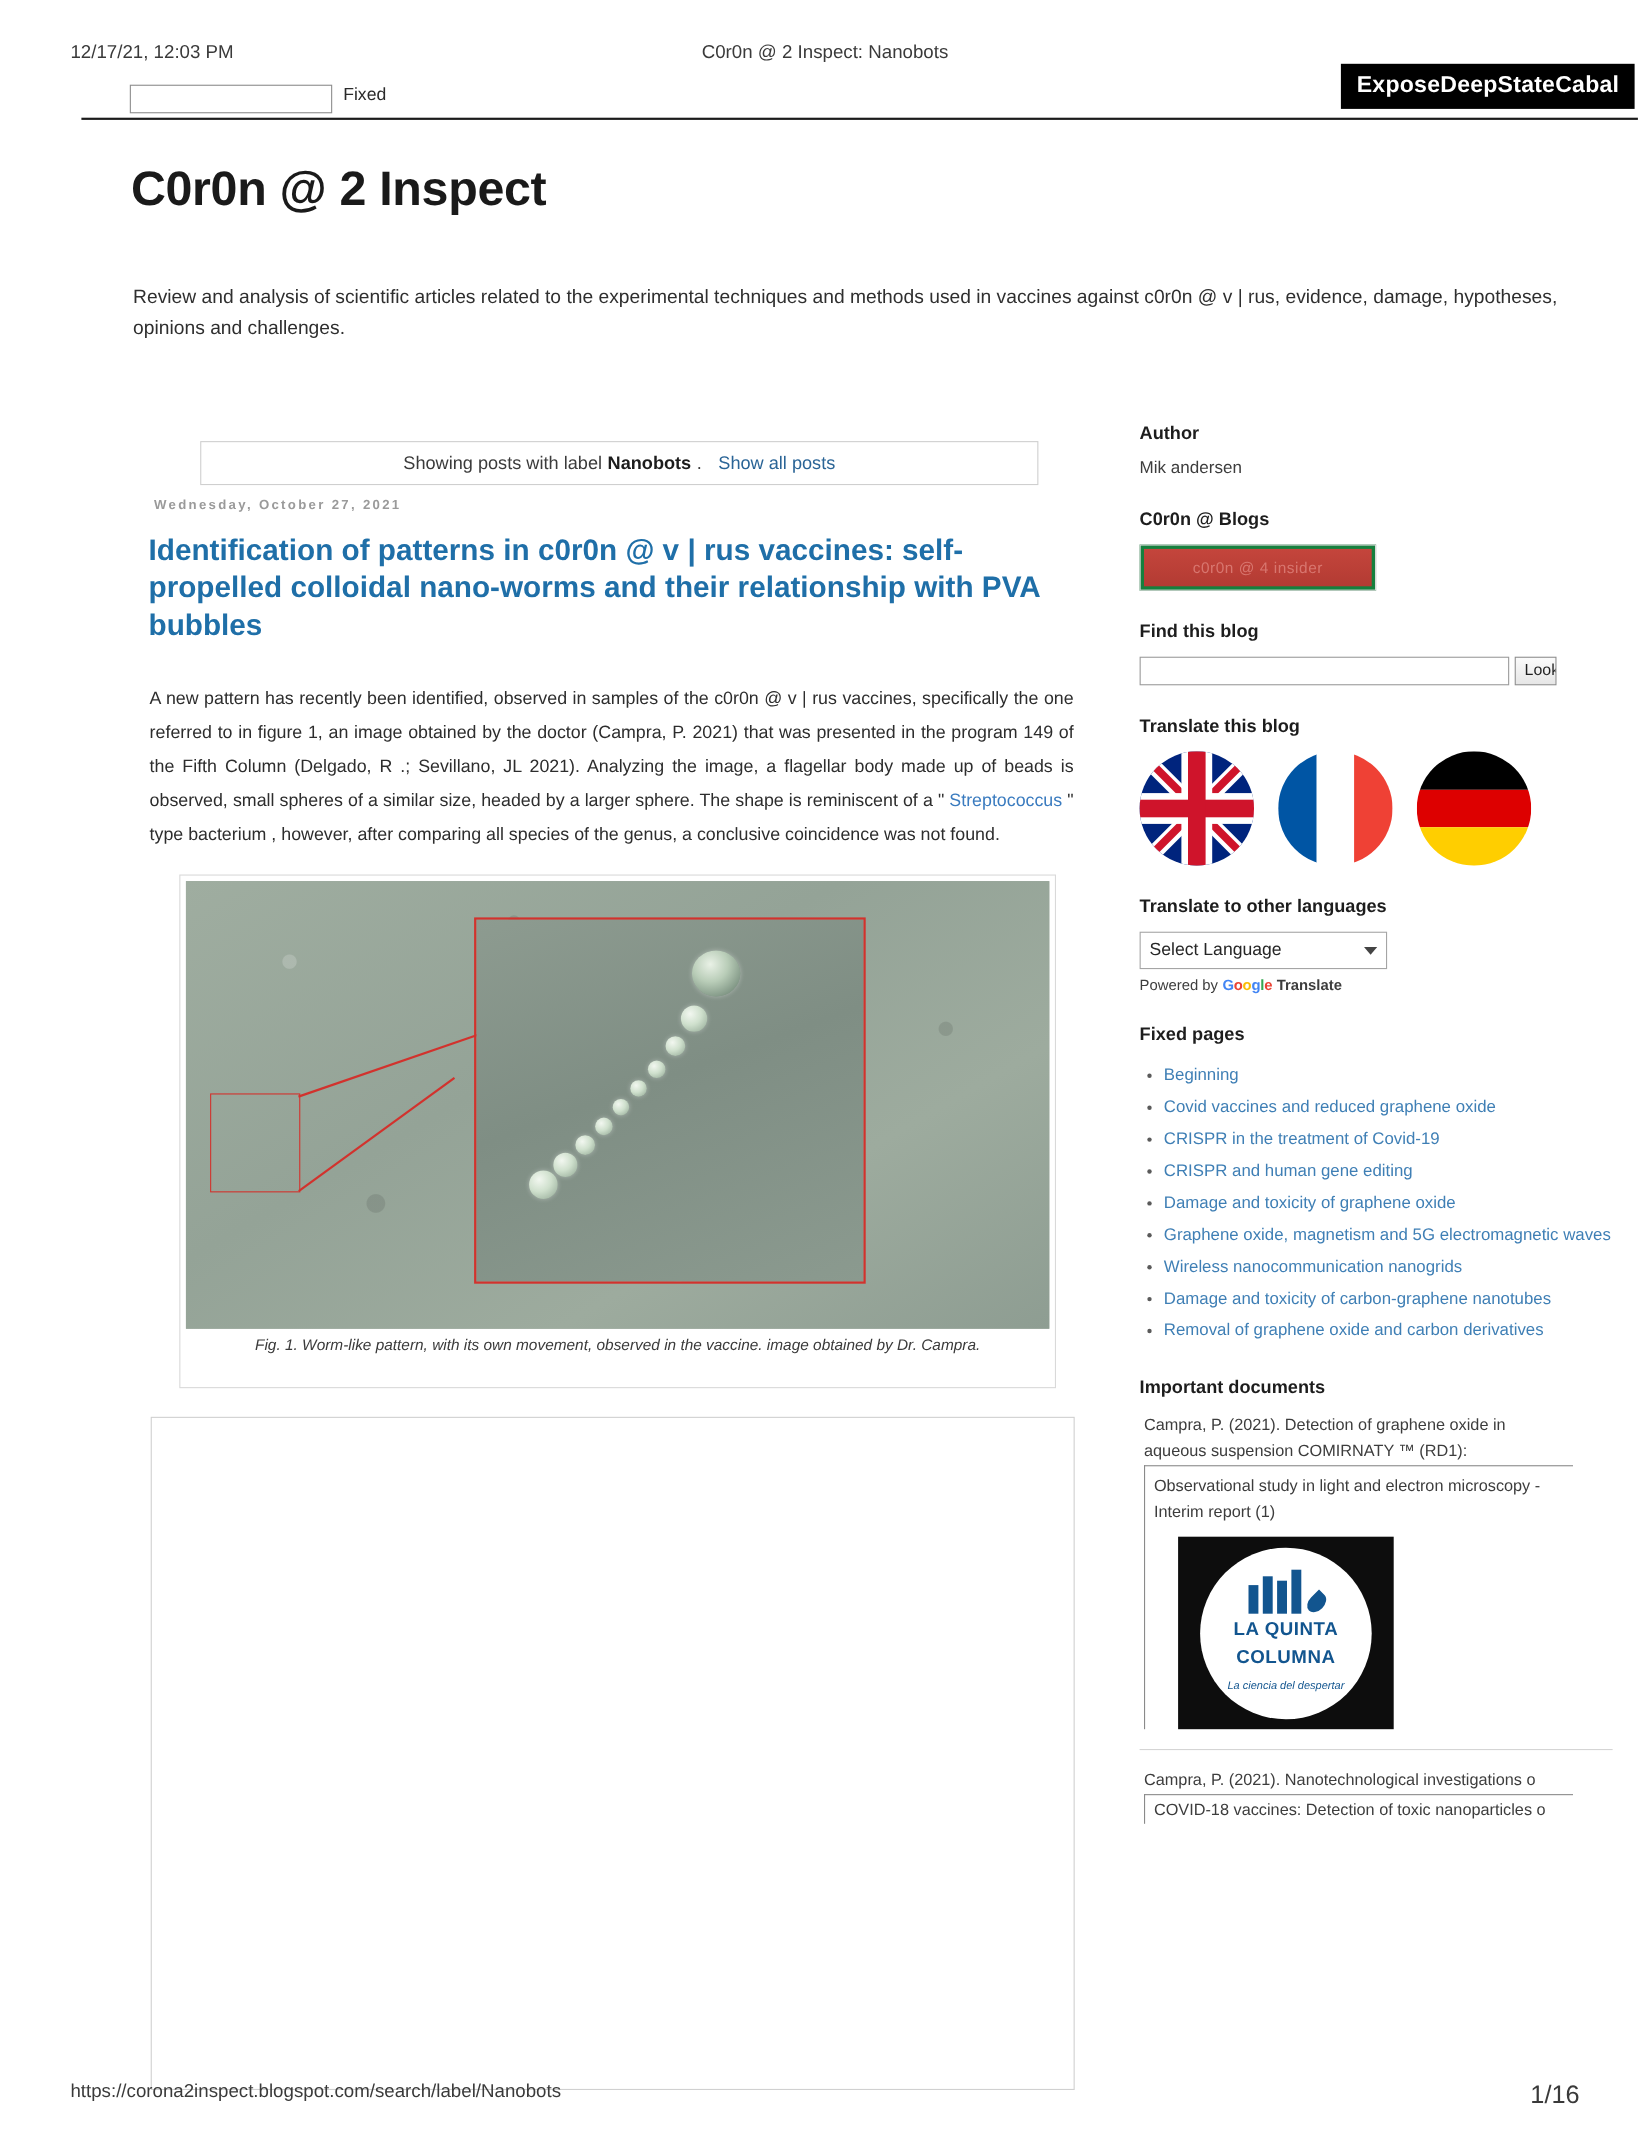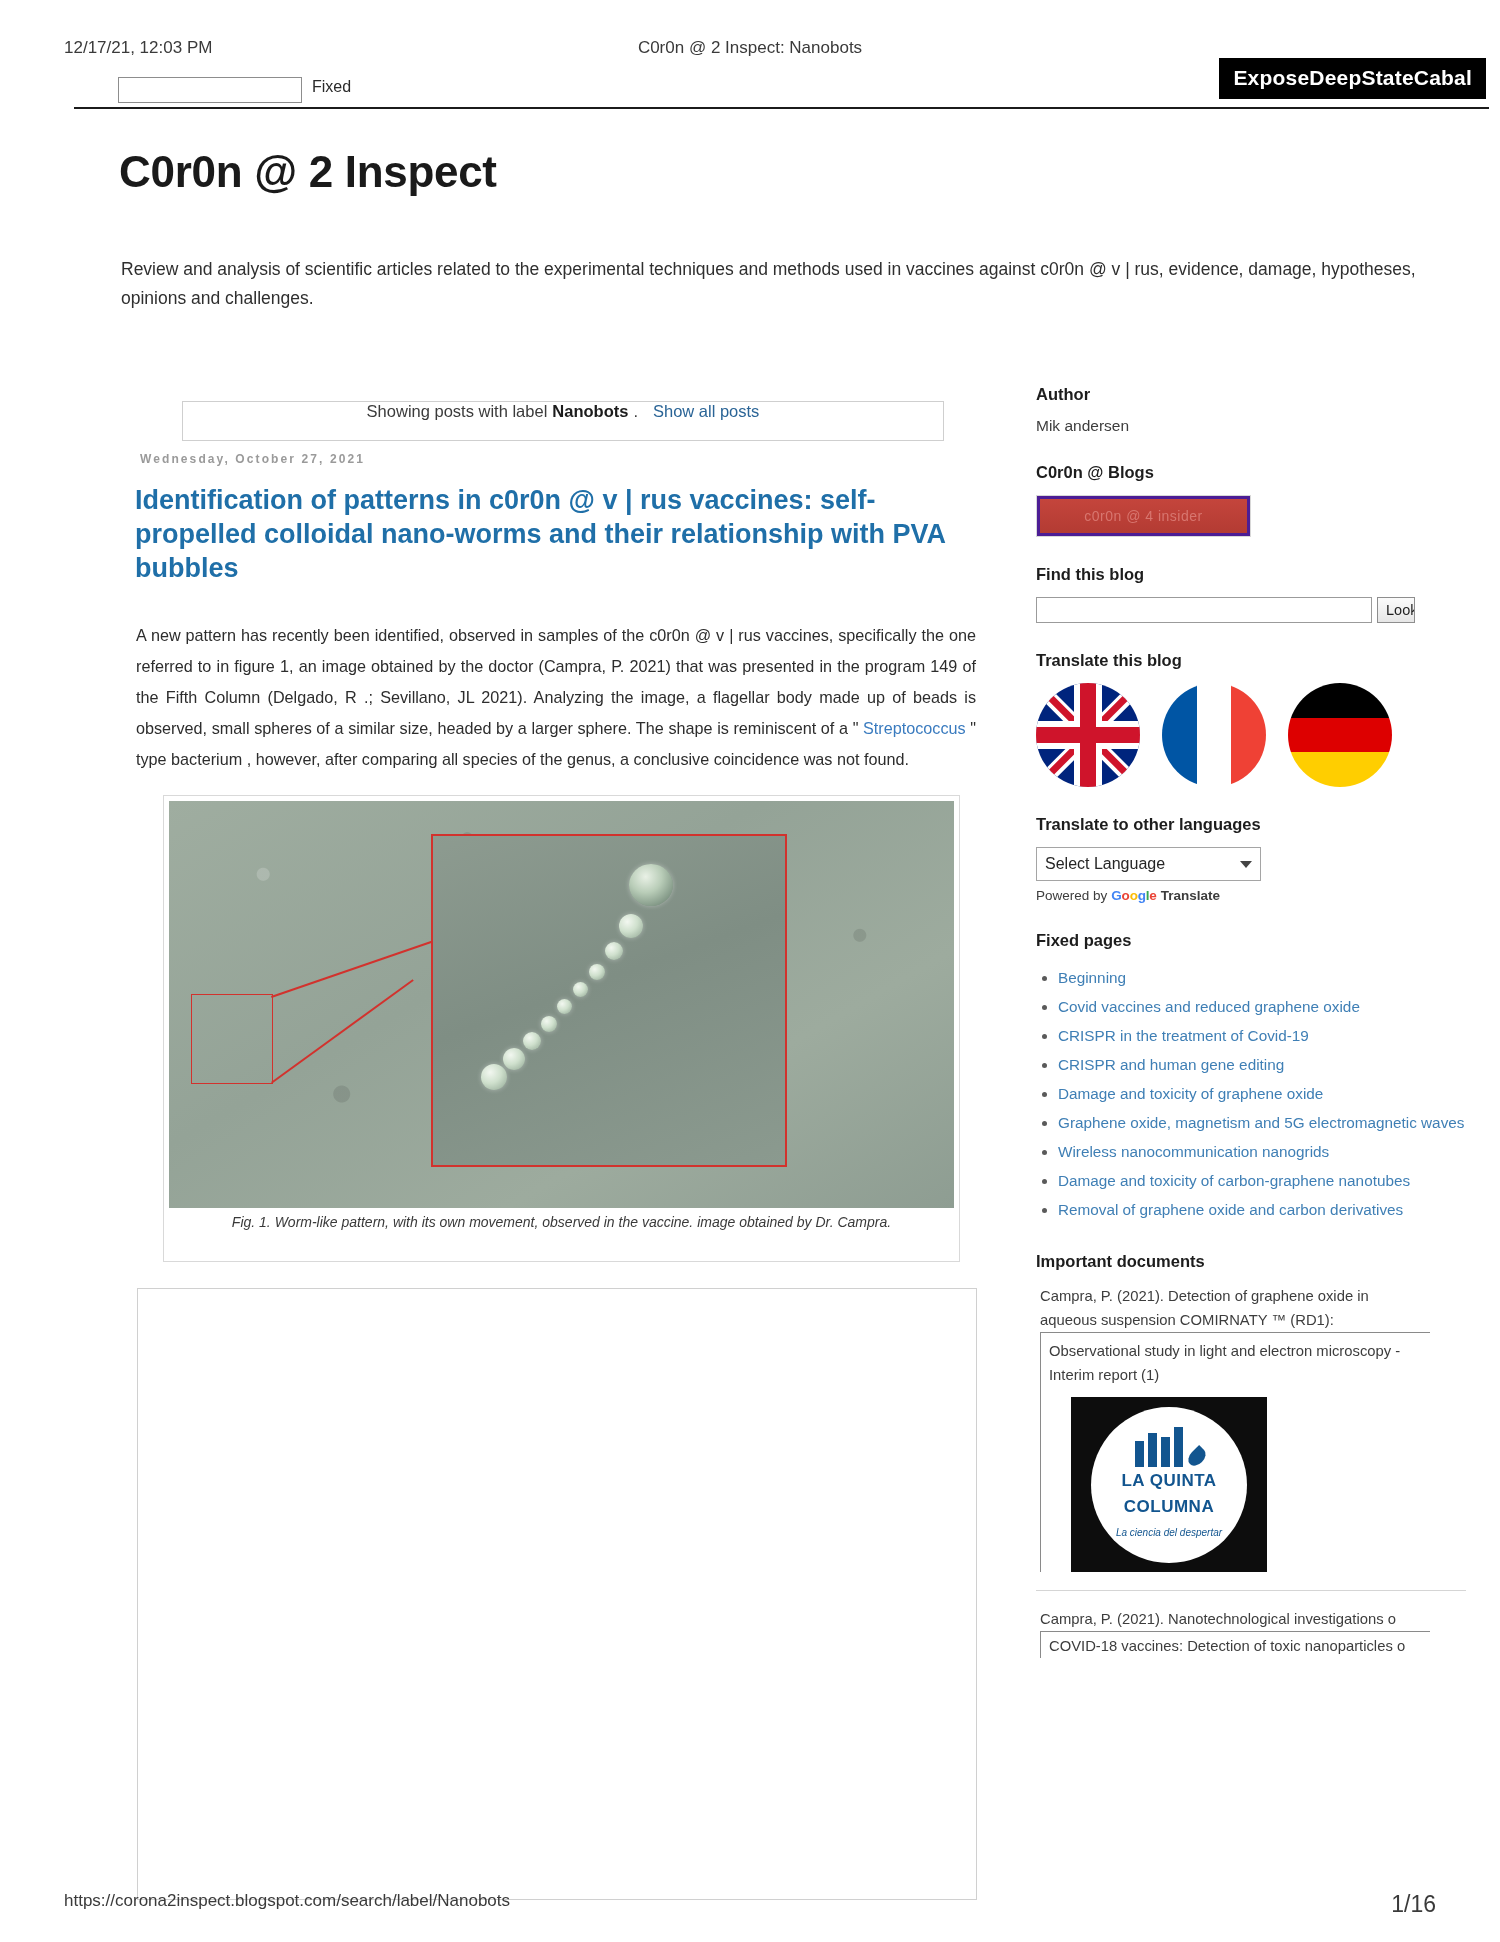--- a/index.html
+++ b/index.html
@@ -100,21 +100,21 @@
 
   
   .label-bar {
     position: absolute;
     left: 182px; top: 401px;
     width: 760px;
     height: 38px;
     border: 1px solid #cfcfcf;
     background: #ffffff;
     display: flex;
-    align-items: flex-start;
+    align-items: center;
     justify-content: center;
     font-size: 16.5px;
     color: #3b3b3b;
     gap: 5px;
   }
   .label-bar .lbl-name { font-weight: bold; color: #1c1c1c; }
   .label-bar .lbl-sep { color: #3b3b3b; }
   .label-bar .lbl-link { color: #2a6496; margin-left: 10px; }
 
   .post-date {
@@ -247,21 +247,21 @@
   .sb-text {
     font-size: 15.5px;
     color: #3d3d3d;
   }
   .sb-block { margin-bottom: 28px; }
 
   .blogs-card {
     width: 215px;
     height: 42px;
     border: 1px solid #d8d8d8;
-    background: #4c1d95;
+    background: #15803d;
     padding: 3px;
     box-sizing: border-box;
   }
   .blogs-card-inner {
     width: 100%;
     height: 100%;
     background: linear-gradient(180deg, #c4453c 0%, #b33b33 100%);
     color: #d8766f;
     font-size: 14px;
     display: flex;

